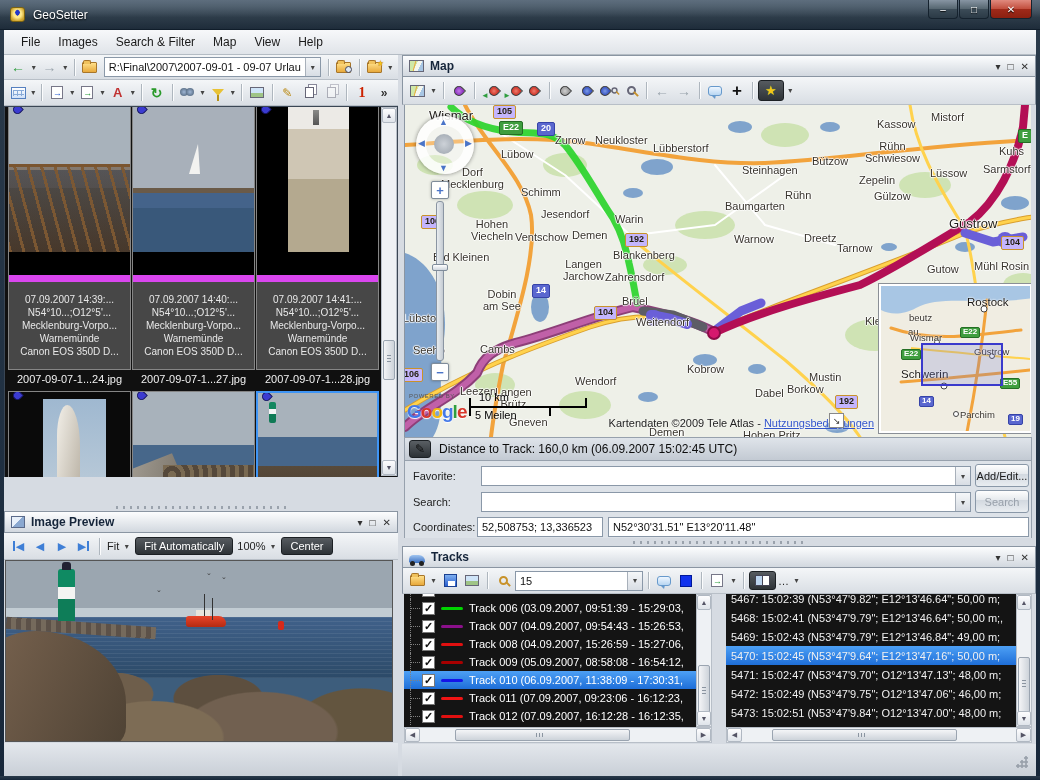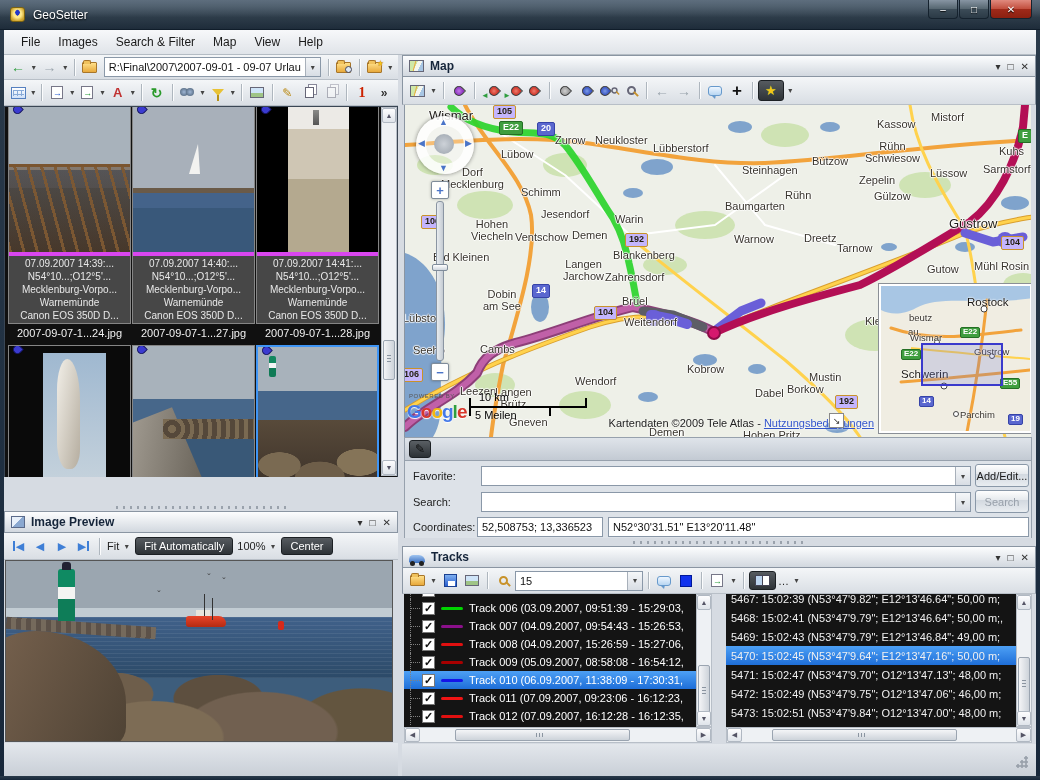--- a/index.html
+++ b/index.html
@@ -56,21 +56,21 @@
 .ic-one{color:#cc2200;font-weight:bold;font-size:14px;font-family:"Liberation Serif",serif;}
 .chev{font-size:12px;color:#333;font-weight:bold;}
 
 .thumbs{position:absolute;left:4px;top:106px;width:394px;height:371px;background:#101010;overflow:hidden;border:1px solid #3a4654;border-bottom:none;}
 .tgrid{position:absolute;left:3px;top:-2px;width:375px;display:flex;flex-wrap:wrap;}
 .thumb-cell{width:123px;margin:0 1px 6px 0;}
 .thumb-box{border:1px solid #858585;background:#000;}
 .thumb-cell.sel .thumb-box{border:2px solid #3f95f5;}
 .thumb-photo{height:146px;position:relative;overflow:hidden;}
 .pin{position:absolute;left:4px;top:-1px;width:9px;height:9px;background:#3b3bd0;border:1px solid #151560;border-radius:50% 50% 50% 0;transform:rotate(-135deg);z-index:3;}
-.thumb-meta{background:#474747;border-top:4px solid #d946ef;padding:1px 0;}
+.thumb-meta{background:#474747;border-top:7px solid #d946ef;padding:11px 0;margin-top:23px;}
 .thumb-meta div{font-size:10px;line-height:13px;color:#e8e8e8;text-align:center;white-space:nowrap;overflow:hidden;}
 .thumb-name{font-size:11px;color:#f0f0f0;text-align:center;padding:3px 0 0;}
 .thumb-name span{padding:0 3px;}
 
 .scene{position:absolute;inset:0;}
 .scene-pier{background:linear-gradient(#a8b2bb 0 44%,#49688a 44% 56%,#375672 56%);}
 .scene-pier::after{content:"";position:absolute;left:0;right:0;bottom:0;height:58%;border-top:3px solid #7a5530;background:repeating-linear-gradient(75deg,rgba(125,88,50,.95) 0 3px,rgba(60,40,25,.25) 3px 13px),linear-gradient(rgba(135,95,55,.35),rgba(80,55,32,.8));}
 .scene-sail{background:linear-gradient(#a8b0ba 0 58%,#44638a 58% 70%,#39587a 70%);}
 .scene-sail::before{content:"";position:absolute;left:46%;top:26%;width:0;height:0;border-left:9px solid transparent;border-right:2px solid transparent;border-bottom:30px solid #f2f2f0;}
 .scene-sail::after{content:"";position:absolute;left:0;right:0;top:56%;height:5px;background:#6a5a48;}
@@ -629,21 +629,21 @@
         <span class="mlabel" style="left: 320px; top: 96px;">Baumgarten</span>
         <span class="mlabel" style="left: 329px; top: 129px;">Warnow</span>
         <span class="mlabel" style="left: 399px; top: 128px;">Dreetz</span>
         <span class="mlabel" style="left: 432px; top: 138px;">Tarnow</span>
         <span class="mlabel city" style="left: 544px; top: 112px;">Güstrow</span>
         <span class="mlabel" style="left: 522px; top: 159px;">Gutow</span>
         <span class="mlabel" style="left: 569px; top: 156px;">Mühl Rosin</span>
         <span class="mlabel" style="left: 78px; top: 184px;">Dobin
 am See</span>
         <span class="mlabel" style="left: 217px; top: 191px;">Brüel</span>
-        <span class="mlabel" style="left: 219px; top: 212px;">Weitendorf</span>
+        <span class="mlabel" style="left: 231px; top: 212px;">Weitendorf</span>
         <span class="mlabel" style="left: -2px; top: 208px;">Lübstorf</span>
         <span class="mlabel" style="left: 8px; top: 240px;">Seeho</span>
         <span class="mlabel" style="left: 75px; top: 239px;">Cambs</span>
         <span class="mlabel" style="left: 55px; top: 281px;">Leezen</span>
         <span class="mlabel" style="left: 90px; top: 282px;">Langen
 Brütz</span>
         <span class="mlabel" style="left: 170px; top: 271px;">Wendorf</span>
         <span class="mlabel" style="left: 104px; top: 312px;">Gneven</span>
         <span class="mlabel" style="left: 244px; top: 322px;">Demen</span>
         <span class="mlabel" style="left: 282px; top: 259px;">Kobrow</span>
@@ -723,20 +723,21 @@
     <div class="ztrack">
         <div class="zhandle"></div>
       </div>
     <div class="zbtn" style="left:26px;top:258px;">−</div>
   </div>
 
   <div class="distbar">
     <div class="pbox">
         <span>✎</span>
       </div>
+    <span>Distance to Track: 160,0 km (06.09.2007 15:02:45 UTC)</span>
   </div>
 
   <div class="formarea">
     <span class="frow" style="left:8px;top:9px;">Favorite:</span>
     <div class="combo" style="position:absolute;left:76px;top:5px;width:490px;">
       <span class="combo-text"></span>
       <span class="cbtn">▾</span>
     </div>
     <div class="pushbtn" style="left:570px;top:3px;width:54px;height:23px;">
         <span>Add/Edit...</span>

